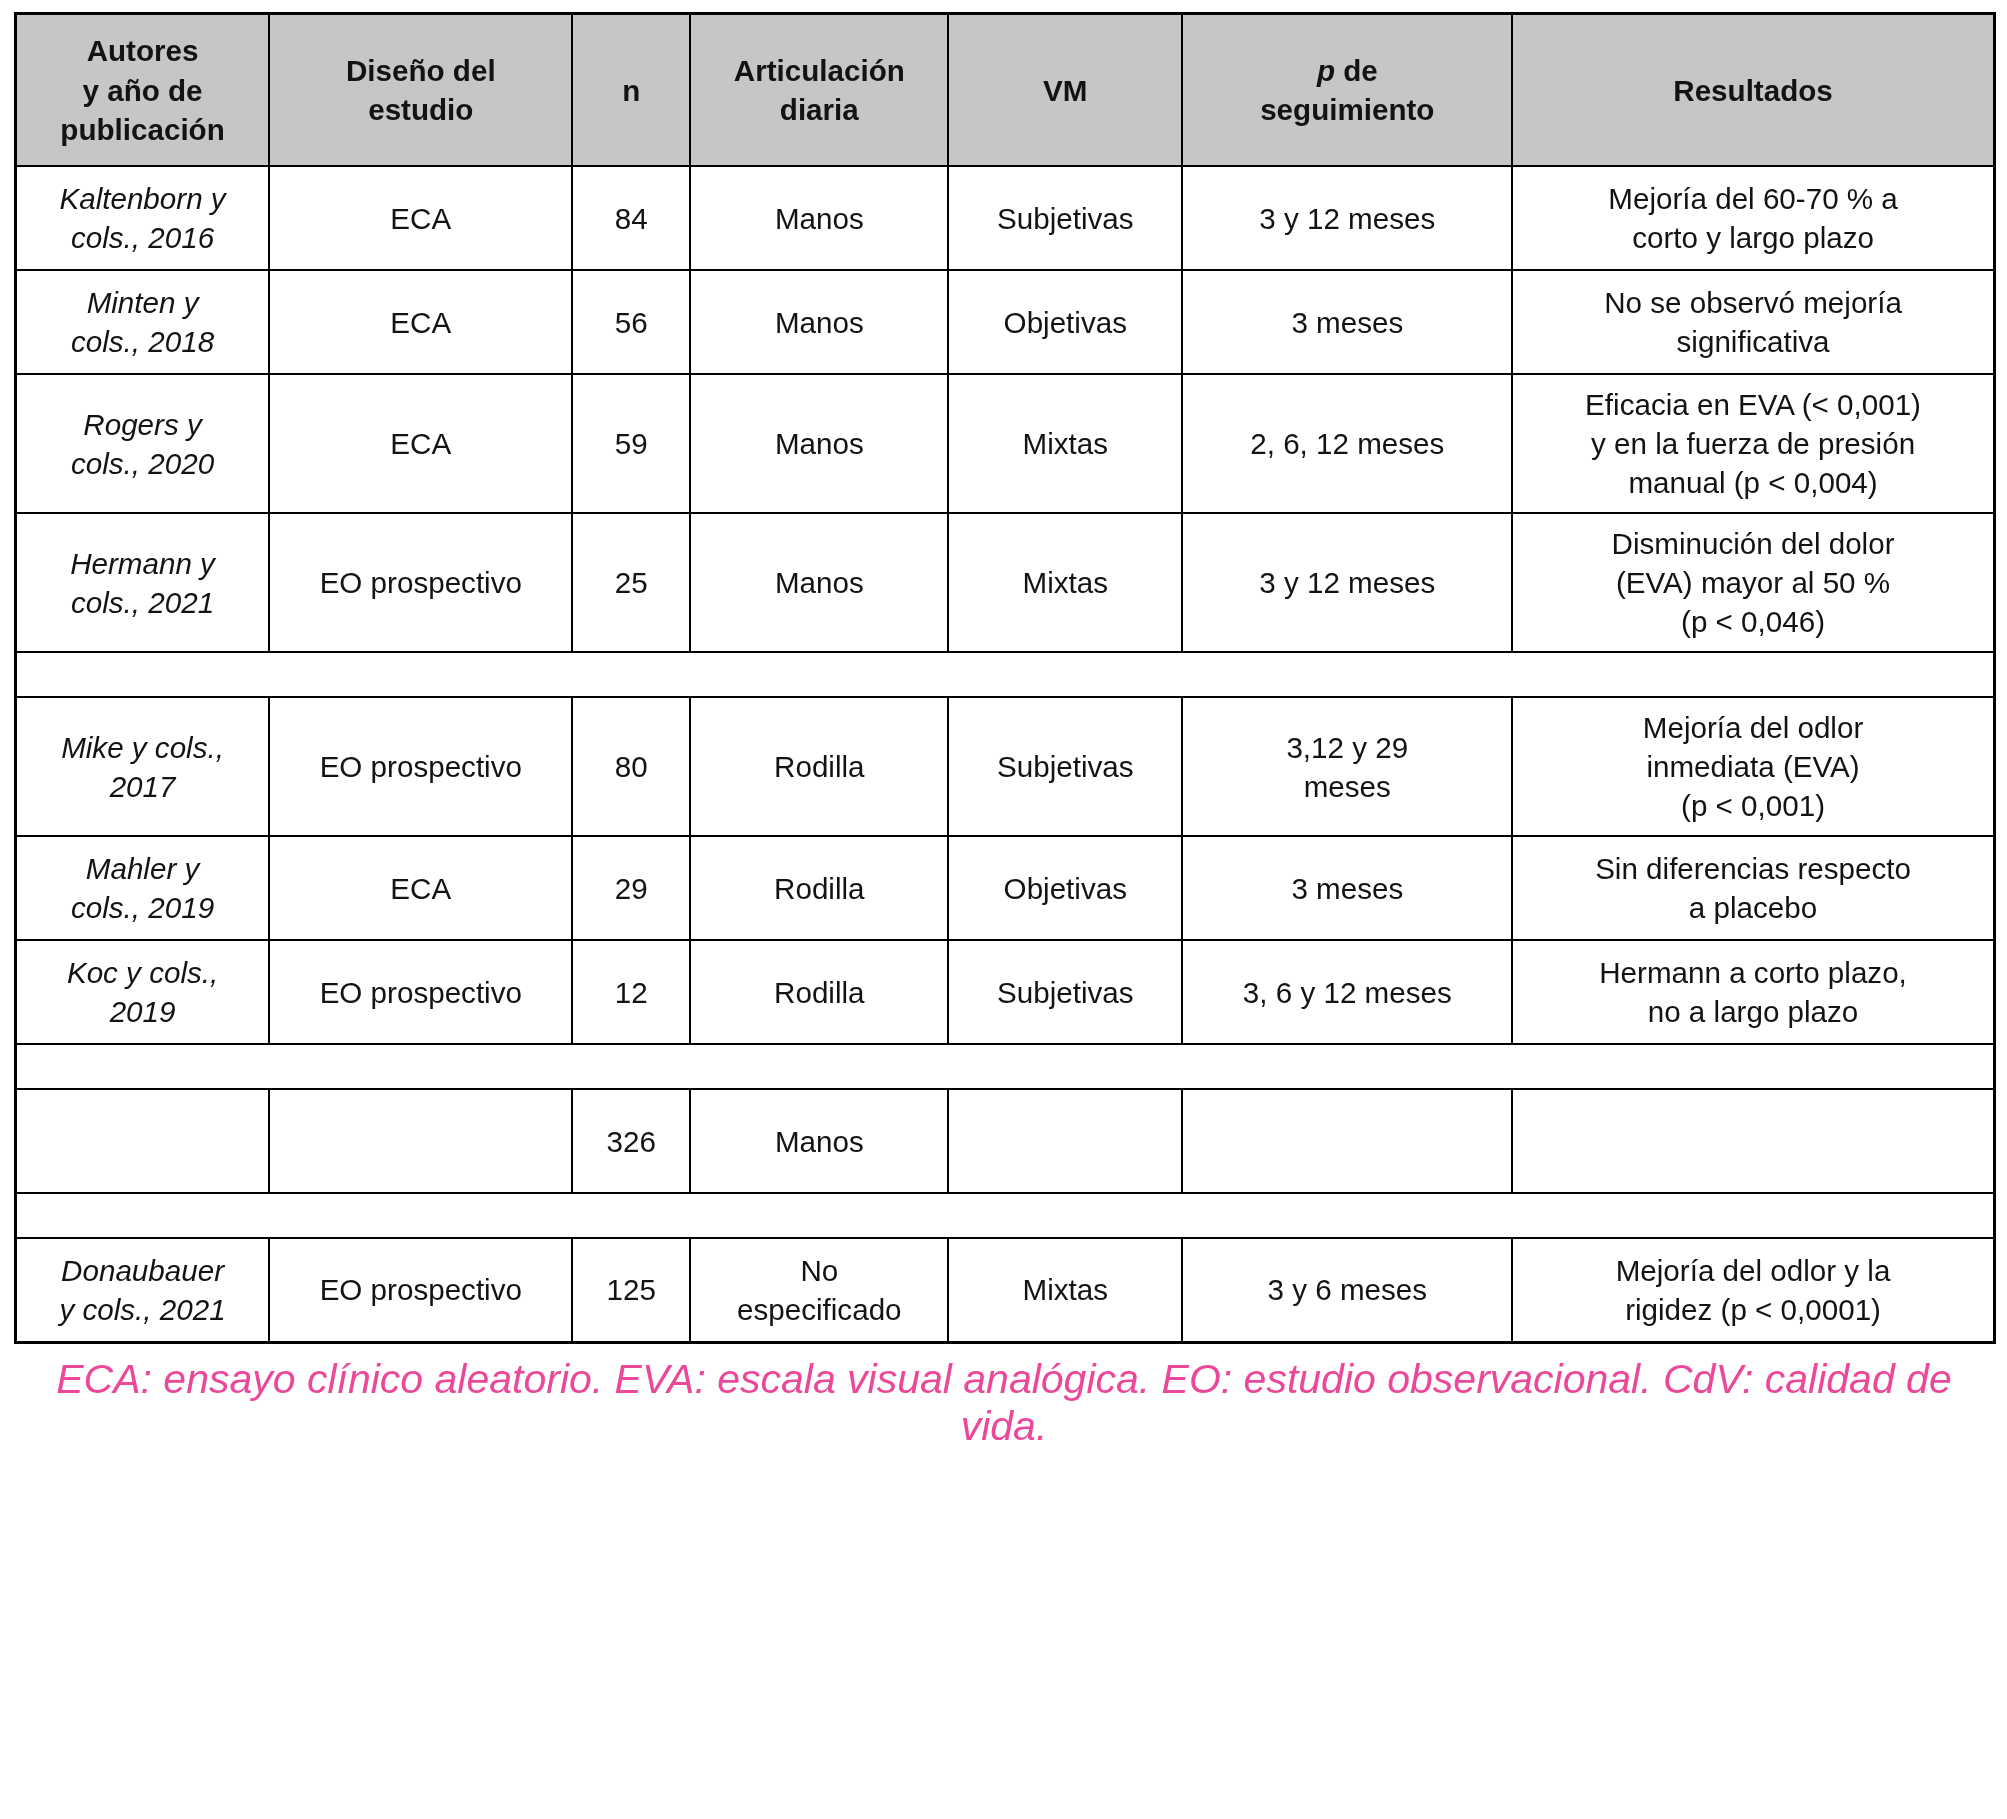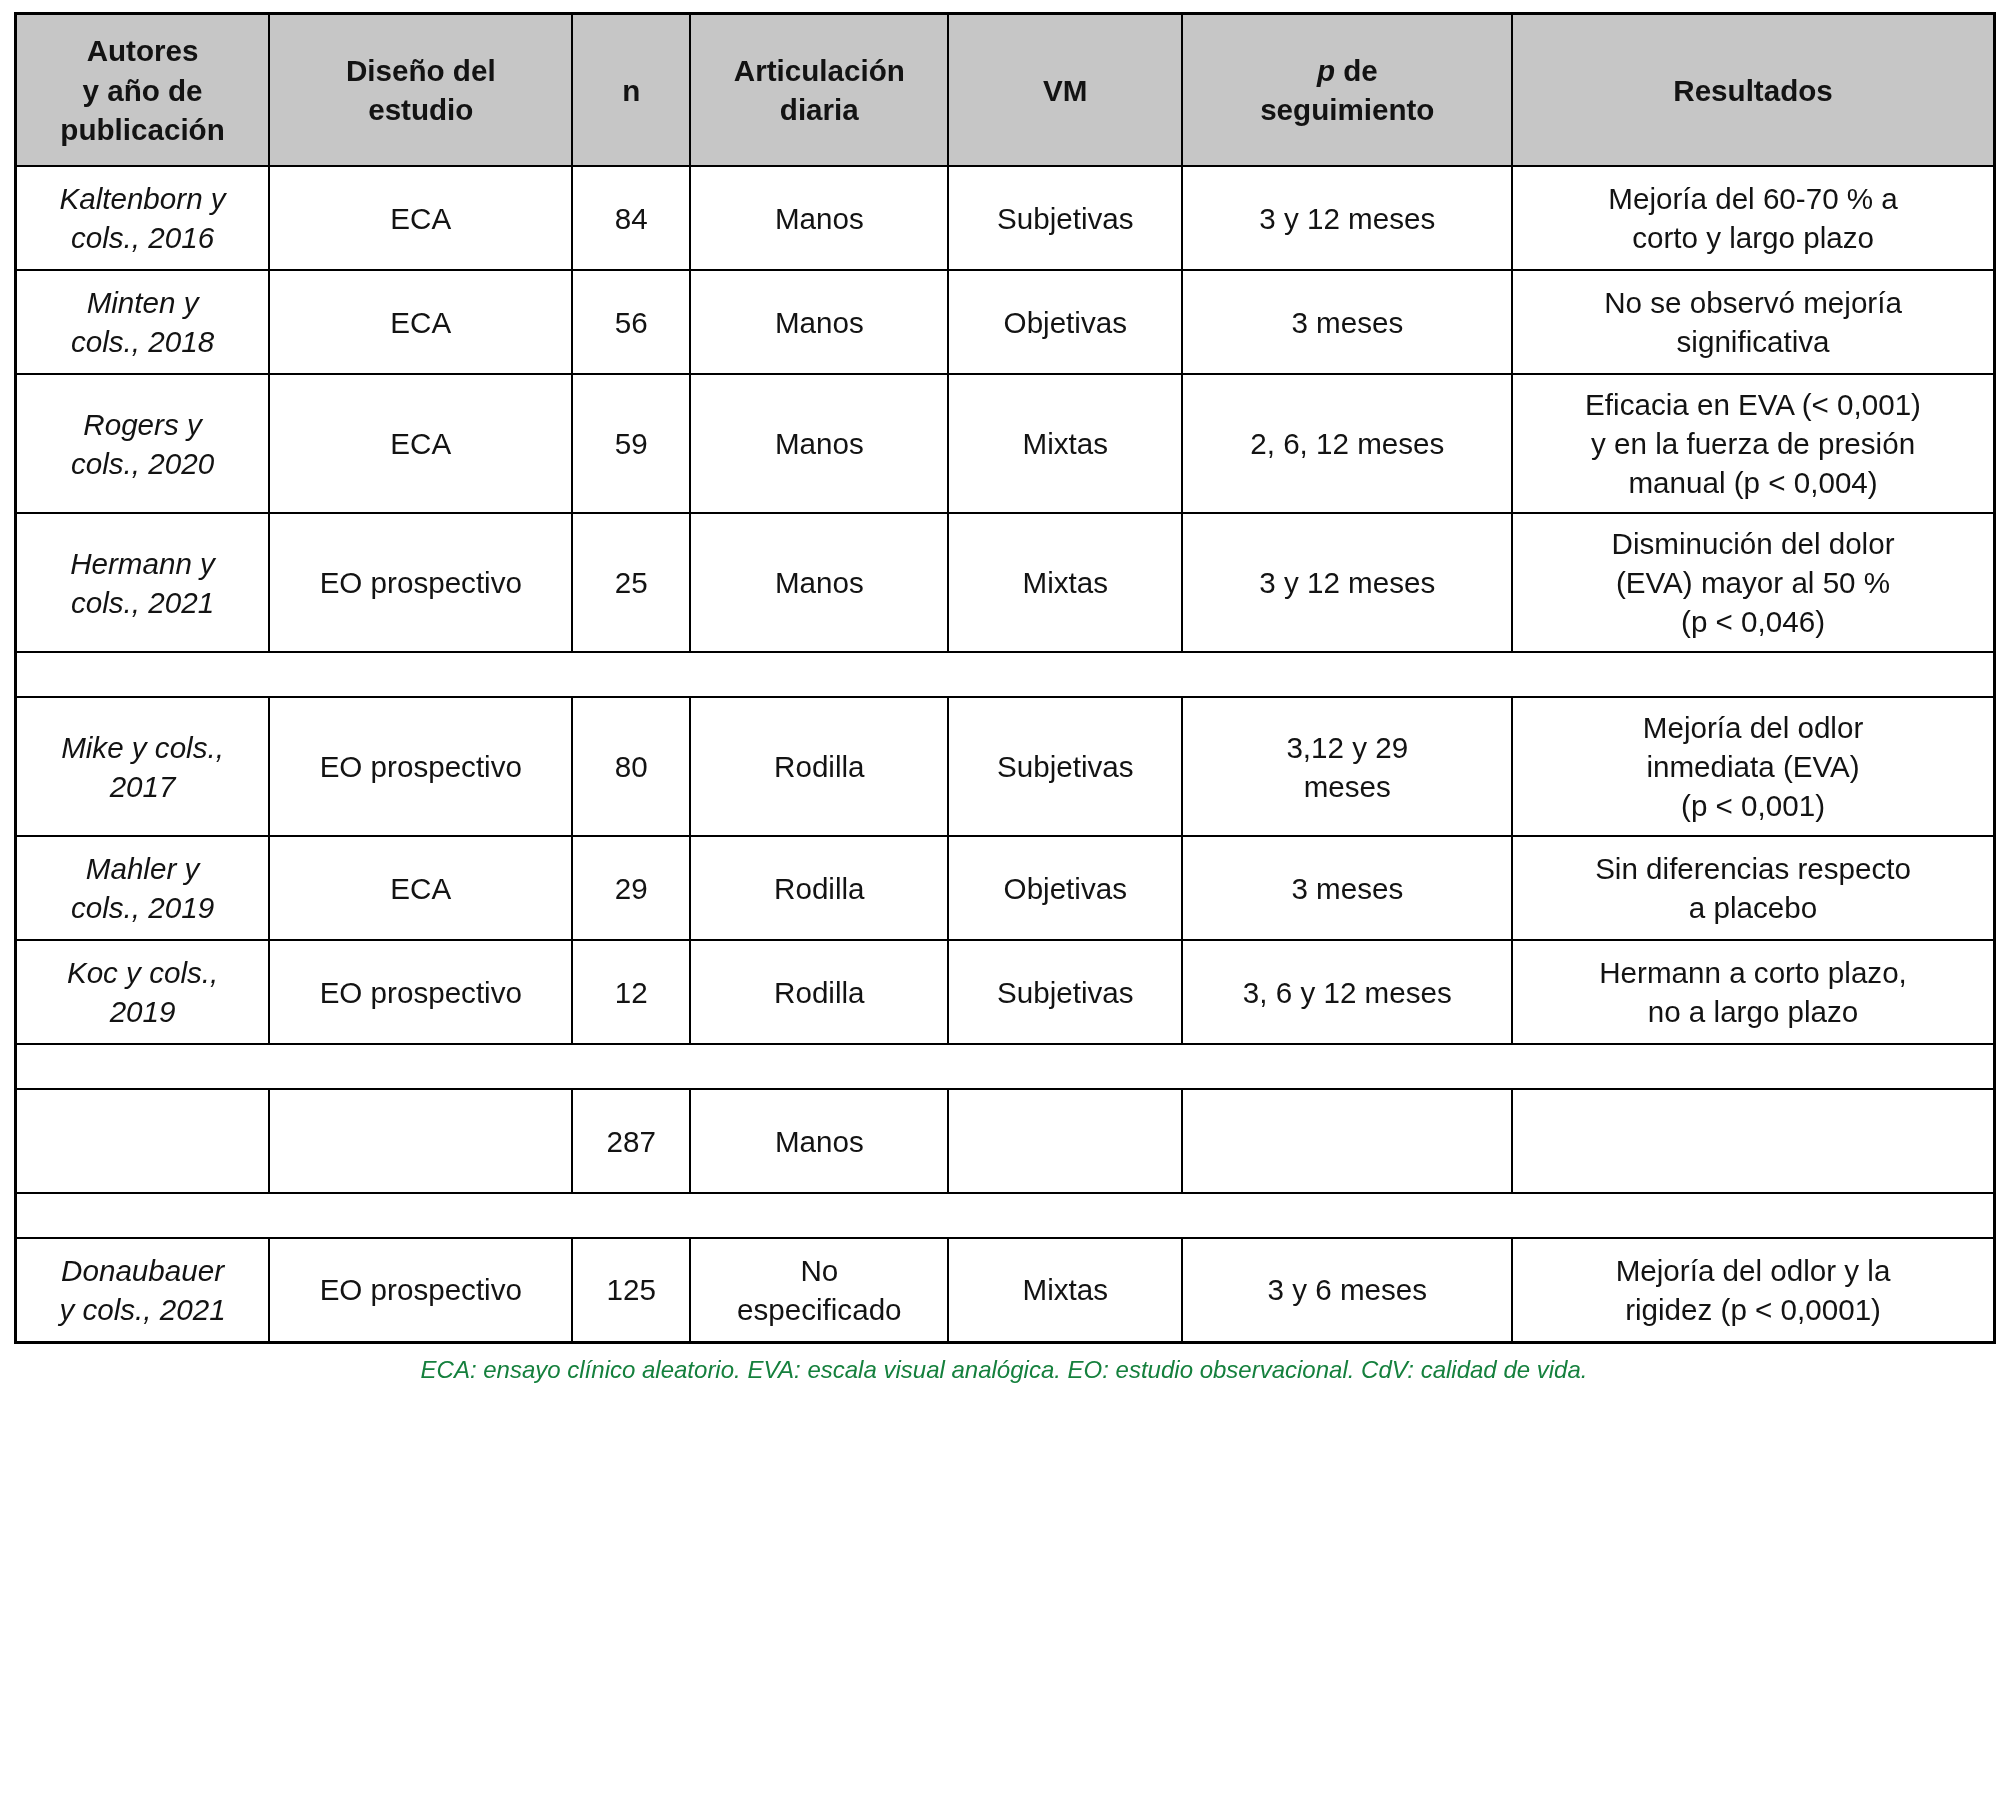--- a/index.html
+++ b/index.html
@@ -50,24 +50,24 @@
   tr.spacer { height: 45px; }
   tr.spacer td {
     padding: 0;
     border-left: none;
     border-right: none;
     background: #ffffff;
   }
 
   .footnote {
     font-style: italic;
-    font-size: 24px;
+    font-size: 41px;
     text-align: center;
     margin: 11.8px 0 9.9px 0;
-    color: #15803d;
+    color: #ec4899;
   }
 </style>
 </head>
 <body>
 
 <div class="page">
 
 
   <table class="results">
     <colgroup>
@@ -179,21 +179,21 @@
           <td>3, 6 y 12 meses</td>
           <td>Hermann a corto plazo,
 no a largo plazo</td>
         </tr>
         <tr class="spacer">
           <td colspan="7"></td>
         </tr>
         <tr>
           <td class="author-cell"></td>
           <td></td>
-          <td>287</td>
+          <td>326</td>
           <td>Manos</td>
           <td></td>
           <td></td>
           <td></td>
         </tr>
         <tr class="spacer">
           <td colspan="7"></td>
         </tr>
         <tr>
           <td class="author-cell">Donaubauer

